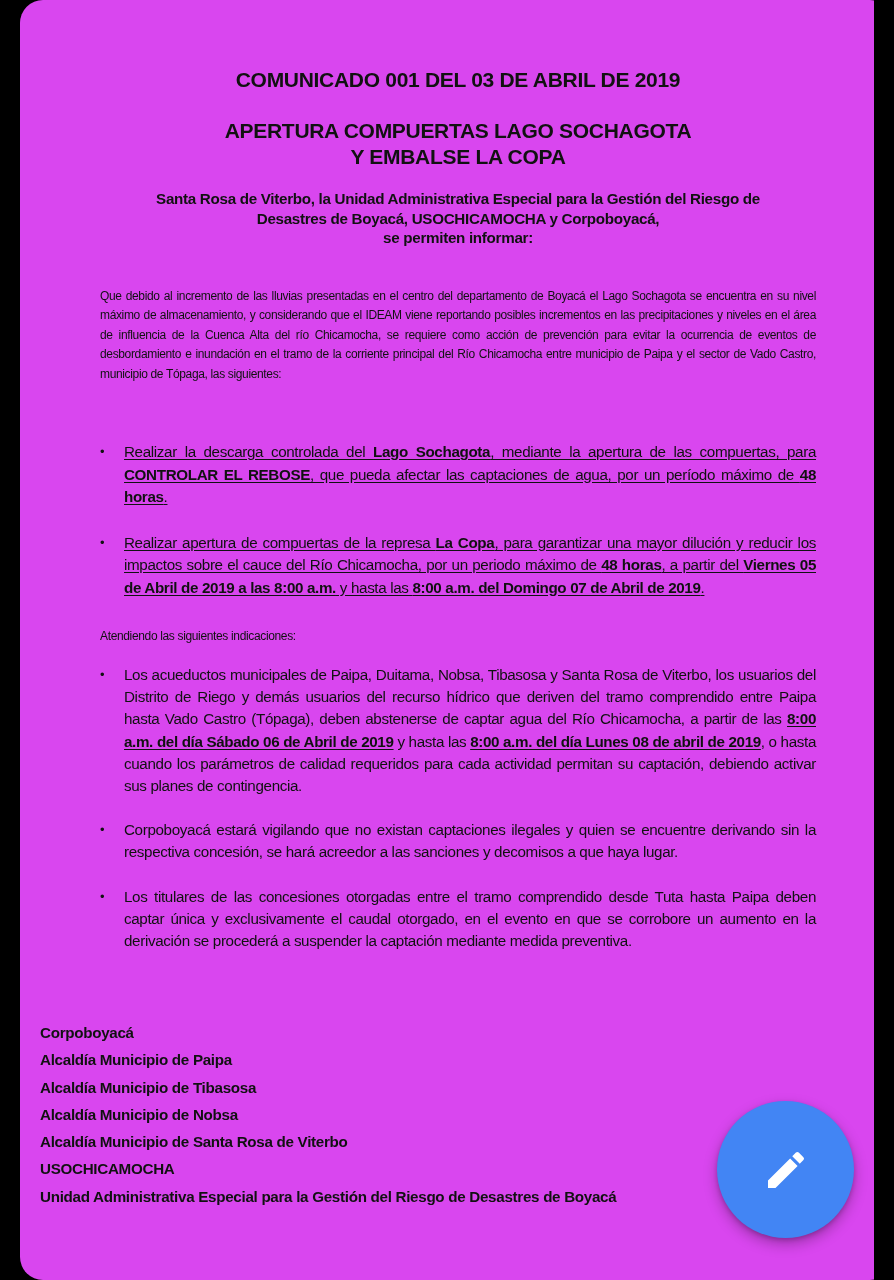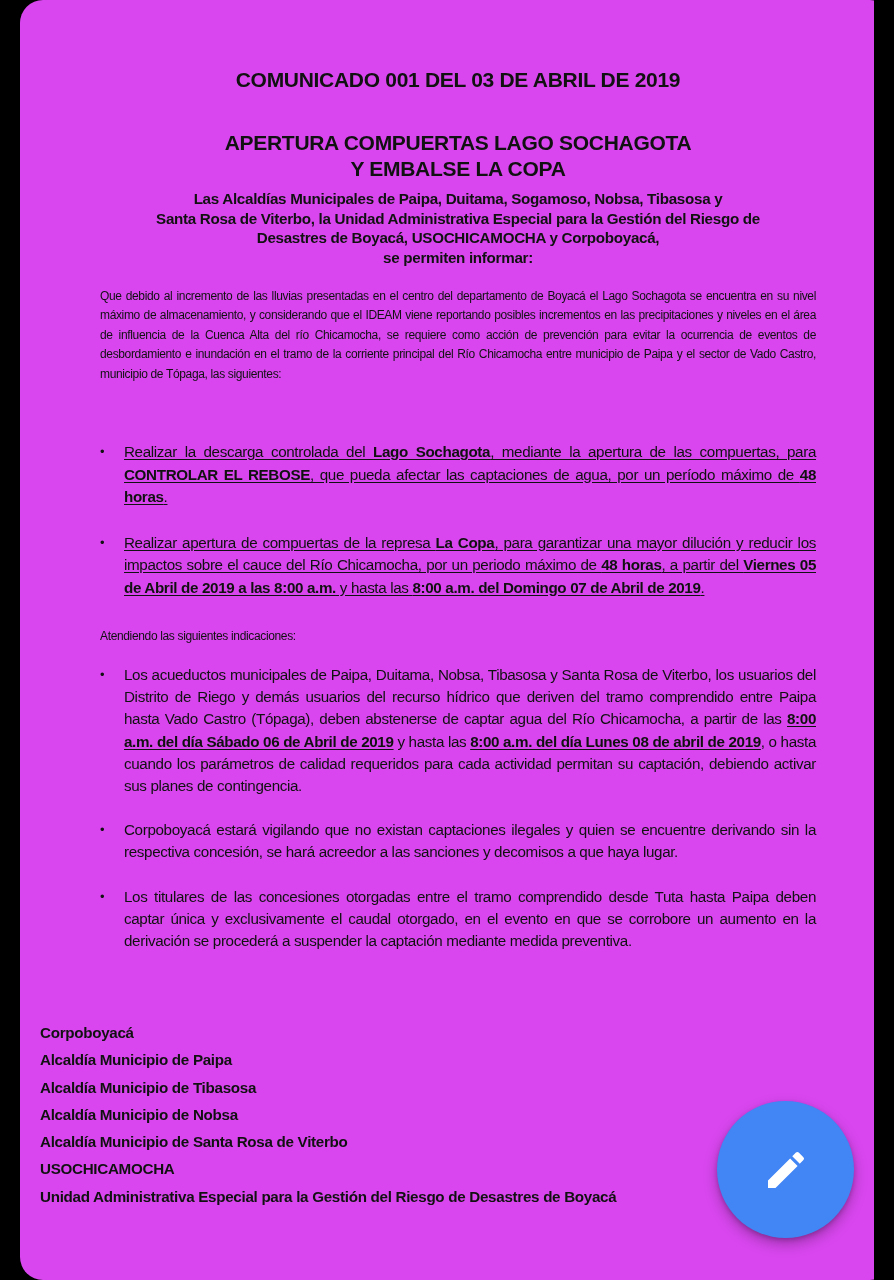--- a/index.html
+++ b/index.html
@@ -20,21 +20,21 @@
   .doc {
     position: absolute; left: 80px; top: 0; width: 716px;
     font-stretch: condensed;
   }
   .title {
     position: absolute; left: 0; width: 100%;
     text-align: center; font-weight: bold;
     font-size: 21px; letter-spacing: -0.3px;
   }
   .t1 { top: 68px; }
-  .t2 { top: 130px; line-height: 26px; }
+  .t2 { top: 118px; line-height: 26px; }
   .intro {
     position: absolute; top: 189px; left: 0; width: 100%;
     text-align: center; font-weight: bold;
     font-size: 15.2px; line-height: 19.6px; letter-spacing: -0.3px;
   }
   .para {
     position: absolute; left: 0; width: 100%;
     font-size: 12px; line-height: 19.4px; text-align: justify;
     letter-spacing: -0.35px;
   }
@@ -85,21 +85,20 @@
 
 <div class="page">
   <div class="doc">
     <div class="title t1">COMUNICADO 001 DEL 03 DE ABRIL DE 2019</div>
     <div class="title t2">
       <div>APERTURA COMPUERTAS LAGO SOCHAGOTA</div>
       <div>Y EMBALSE LA COPA</div>
     </div>
 
     <div class="intro">
-      <div>Las Alcaldías Municipales de Paipa, Duitama, Sogamoso, Nobsa, Tibasosa y</div>
       <div>Santa Rosa de Viterbo, la Unidad Administrativa Especial para la Gestión del Riesgo de</div>
       <div>Desastres de Boyacá, USOCHICAMOCHA y Corpoboyacá,</div>
       <div>se permiten informar:</div>
     </div>
 
     <div class="para p-main">Que debido al incremento de las lluvias presentadas en el centro del departamento de Boyacá el Lago Sochagota se encuentra en su nivel máximo de almacenamiento, y considerando que el IDEAM viene reportando posibles incrementos en las precipitaciones y niveles en el área de influencia de la Cuenca Alta del río Chicamocha, se requiere como acción de prevención para evitar la ocurrencia de eventos de desbordamiento e inundación en el tramo de la corriente principal del Río Chicamocha entre municipio de Paipa y el sector de Vado Castro, municipio de Tópaga, las siguientes:</div>
 
     <ul class="bullets ul-list b1">
         <li><span class="dot">•</span><span class="txt"><span>Realizar la descarga controlada del </span><b>Lago Sochagota</b><span>, mediante la apertura de las compuertas, para </span><b>CONTROLAR EL REBOSE</b><span>, que pueda afectar las captaciones de agua, por un período máximo de </span><b>48 horas</b><span>.</span></span></li>
         <li><span class="dot">•</span><span class="txt"><span>Realizar apertura de compuertas de la represa </span><b>La Copa</b><span>, para garantizar una mayor dilución y reducir los impactos sobre el cauce del Río Chicamocha, por un periodo máximo de </span><b>48 horas</b><span>, a partir del </span><b>Viernes 05 de Abril de 2019 a las 8:00 a.m.</b><span> y hasta las </span><b>8:00 a.m. del Domingo 07 de Abril de 2019</b><span>.</span></span></li>

